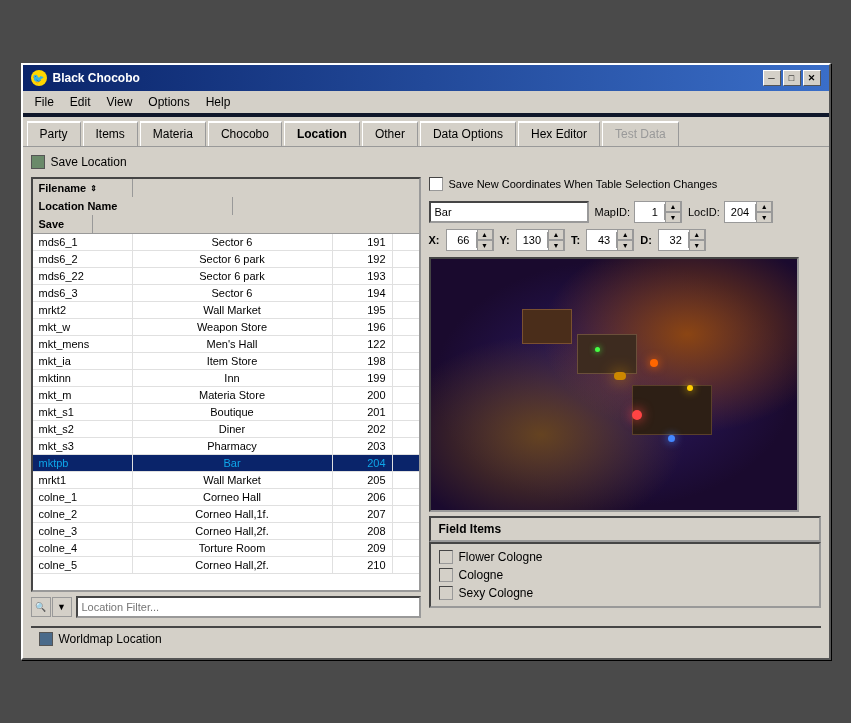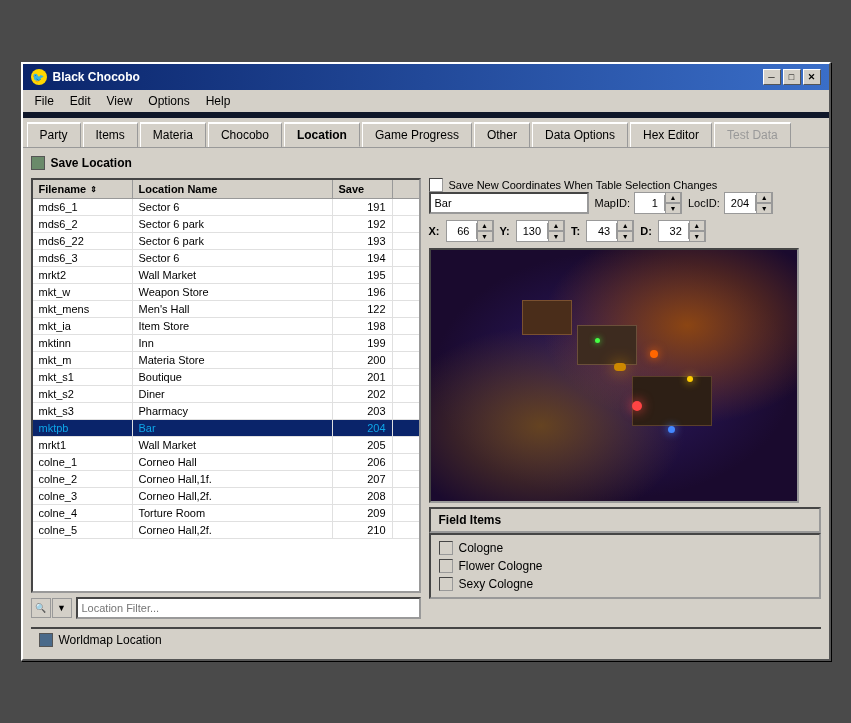--- a/index.html
+++ b/index.html
@@ -63,21 +63,21 @@
       align-items: center;
       justify-content: center;
       cursor: pointer;
       color: #000;
     }
     .menubar {
       background: #d4d0c8;
       display: flex;
       gap: 0;
       padding: 2px 4px;
-      border-bottom: 6px solid #0f172a;
+      border-bottom: 4px solid #0f172a;
     }
     .menu-item {
       padding: 2px 8px;
       cursor: pointer;
       font-size: 12px;
       color: #000;
     }
     .tabs-container {
       background: #d4d0c8;
       display: flex;
@@ -110,21 +110,21 @@
       background: #d4d0c8;
       padding: 8px;
       border-top: 1px solid #999;
     }
     .section-header {
       display: flex;
       align-items: center;
       gap: 6px;
       margin-bottom: 8px;
       font-size: 12px;
-      font-weight: bold;
+      font-weight: normal;
     }
     .section-icon {
       width: 14px;
       height: 14px;
       background: #6a8a6a;
       border: 1px solid #555;
     }
     .main-layout {
       display: flex;
       gap: 8px;
@@ -139,20 +139,21 @@
       height: 415px;
       overflow: hidden;
       position: relative;
     }
     .table-header {
       display: flex;
       background: #d4d0c8;
       border-bottom: 1px solid #999;
       position: sticky;
       top: 0;
+      flex-direction: column;
     }
     .th {
       padding: 3px 6px;
       font-size: 11px;
       font-weight: bold;
       border-right: 1px solid #999;
       display: flex;
       align-items: center;
       gap: 4px;
     }
@@ -173,21 +174,21 @@
     }
     .table-row.selected { background: #0a246a; color: #0ea5e9; }
     .td {
       padding: 2px 6px;
       font-size: 11px;
       border-right: 1px solid #e0e0e0;
       overflow: hidden;
       white-space: nowrap;
     }
     .td-filename { width: 100px; }
-    .td-location { width: 200px; }
+    .td-location { width: 200px; text-align: center; }
     .td-locid { width: 60px; text-align: right; }
     .filter-row {
       display: flex;
       align-items: center;
       gap: 4px;
       margin-top: 4px;
     }
     .filter-icon-btn {
       display: flex;
       align-items: center;
@@ -213,21 +214,21 @@
       background: #fff;
       color: #888;
     }
     .right-panel {
       flex: 1;
     }
     .checkbox-row {
       display: flex;
       align-items: center;
       gap: 6px;
-      margin-bottom: 0;
+      margin-bottom: 10px;
       font-size: 11px;
     }
     .checkbox {
       width: 14px;
       height: 14px;
       border: 1px inset #999;
       background: #fff;
     }
     .controls-row {
       display: flex;
@@ -388,21 +389,20 @@
     <div class="menu-item">Options</div>
     <div class="menu-item">Help</div>
   </div>
 
   <div class="tabs-container">
     <div class="tab">Party</div>
     <div class="tab">Items</div>
     <div class="tab">Materia</div>
     <div class="tab">Chocobo</div>
     <div class="tab active">Location</div>
-    <div class="tab">Game Progress</div>
     <div class="tab">Other</div>
     <div class="tab">Data Options</div>
     <div class="tab">Hex Editor</div>
     <div class="tab disabled">Test Data</div>
   </div>
 
   <div class="content-area">
 
     <div class="section-header">
       <div class="section-icon"></div>
@@ -621,25 +621,25 @@
             </div>
           </div>
         </div>
 
         <div class="field-items-header">
           <span>Field Items</span>
         </div>
         <div class="field-items-list" id="field-items-list">
         <div class="field-item-row">
     <div class="field-checkbox"></div>
-    <span>Cologne</span>
+    <span>Flower Cologne</span>
   </div>
             <div class="field-item-row">
     <div class="field-checkbox"></div>
-    <span>Flower Cologne</span>
+    <span>Cologne</span>
   </div>
             <div class="field-item-row">
     <div class="field-checkbox"></div>
     <span>Sexy Cologne</span>
   </div>
           </div>
       </div>
     </div>
 
     <div class="bottom-bar">

